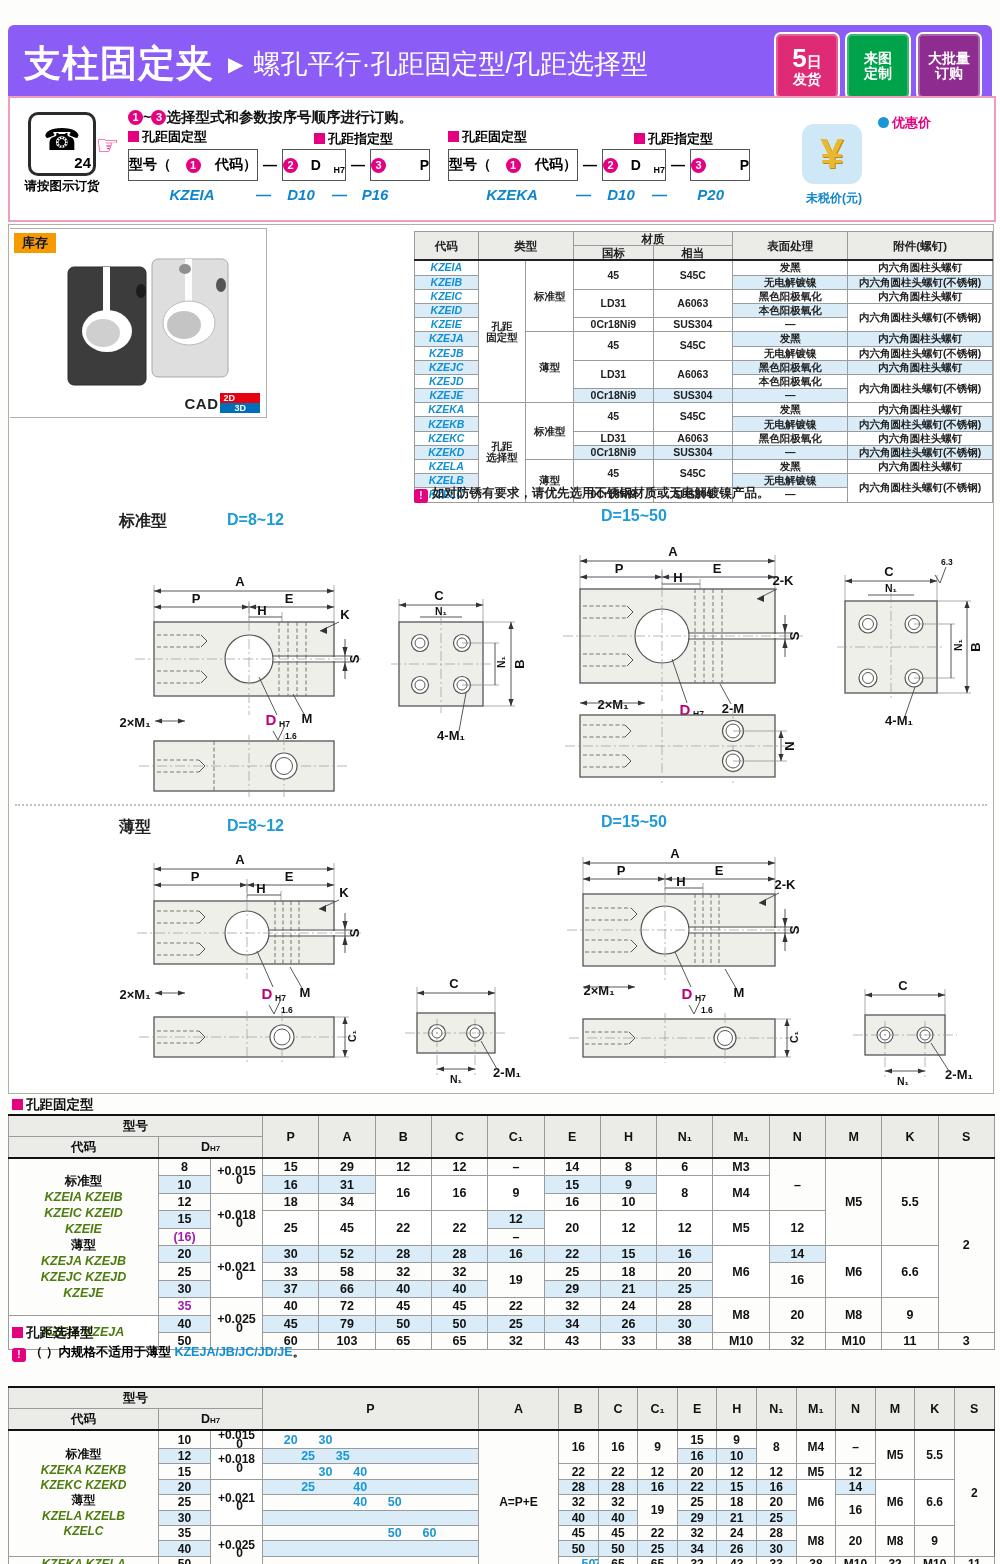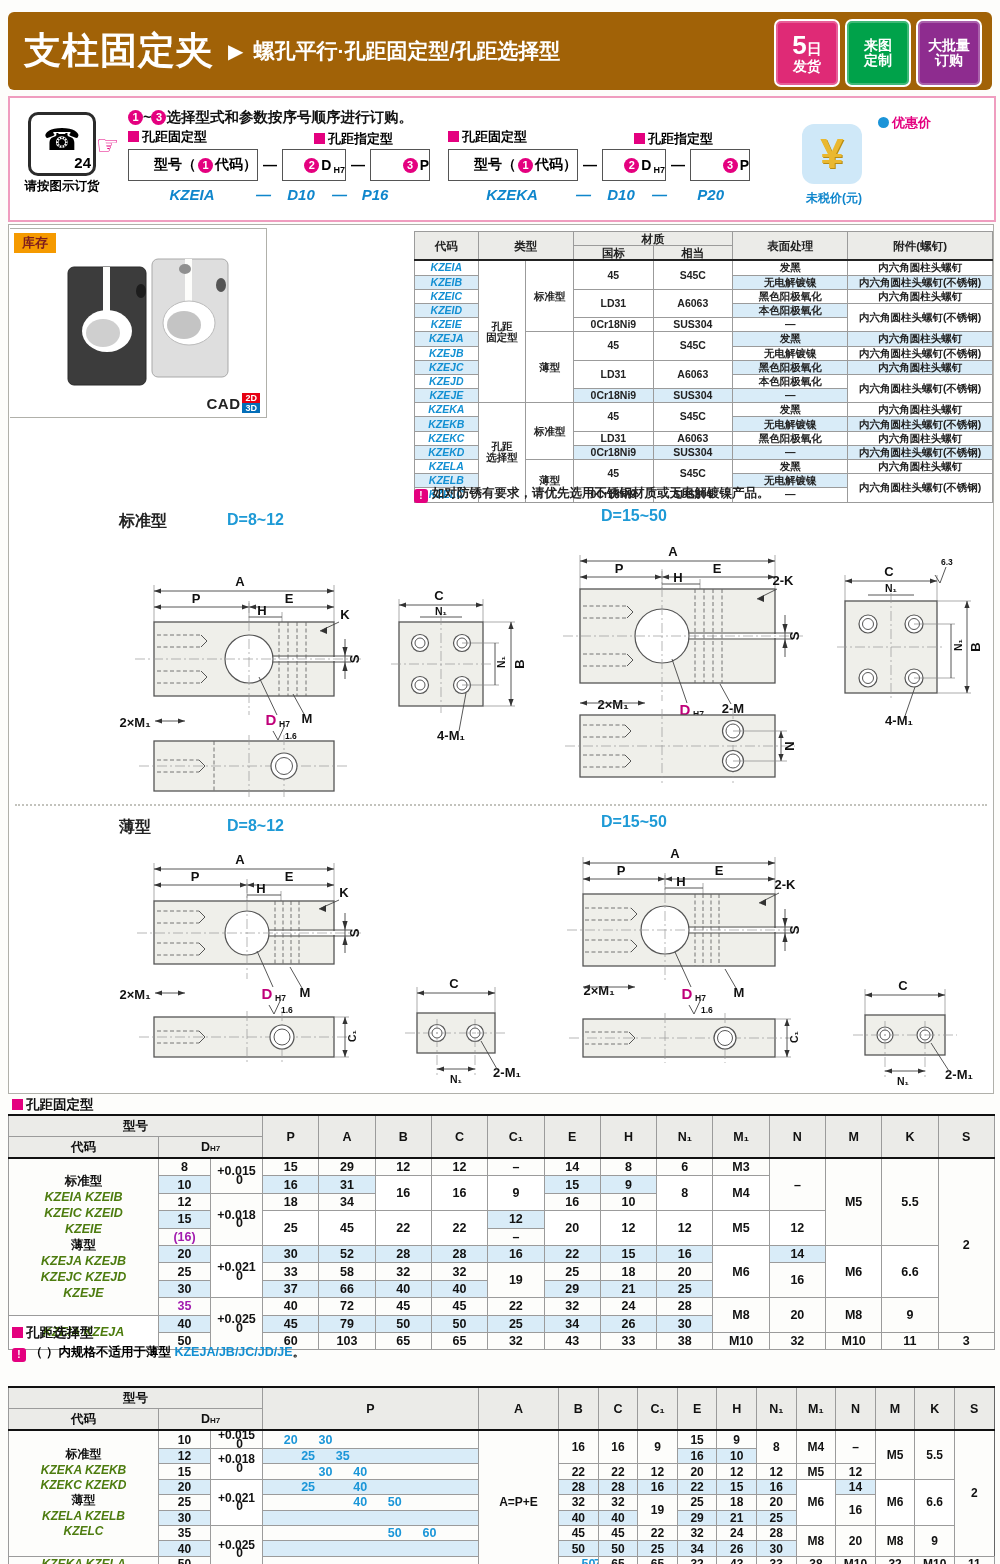--- a/index.html
+++ b/index.html
@@ -1,60 +1,60 @@
 <!DOCTYPE html>
 <html><head>
 <meta charset="utf-8">
 <style>
   html,body{margin:0;padding:0;background:#e9e9e5;font-family:"Liberation Sans","DejaVu Sans",sans-serif}
   #page{position:relative;width:1000px;height:1564px;background:#fdfdfb;overflow:hidden}
   .abs{position:absolute}
   
-  #hdr{left:8px;top:12px;width:984px;height:78px;background:#a16207;border-radius:6px;display:flex;align-items:center}
+  #hdr{left:8px;top:25px;width:984px;height:78px;background:#8b5cf6;border-radius:6px;display:flex;align-items:center}
   #hdr .ttl{color:#fff;font-size:37px;font-weight:bold;margin-left:16px;letter-spacing:1px;white-space:nowrap}
   #hdr .arr{color:#fff;font-size:20px;margin:0 10px 0 14px}
-  #hdr .sub{color:#fff;font-size:21px;font-weight:bold;white-space:nowrap}
+  #hdr .sub{color:#fff;font-size:27px;font-weight:normal;white-space:nowrap}
   .badges{position:absolute;right:10px;top:7px;display:flex;gap:5px}
   .badge{width:62px;height:64px;border-radius:7px;border:2px solid #fff;box-shadow:0 0 0 2px rgba(255,255,255,.25) inset;color:#fff;display:flex;flex-direction:column;align-items:center;justify-content:center;font-weight:bold;line-height:1.05}
   .badge .b1{font-size:15px}.badge .b1 b{font-size:26px}.badge .b2{font-size:14px}
   
   #ord{left:8px;top:96px;width:984px;height:122px;background:#fff;border:2px solid #ef9dbf}
   .phonebox{position:absolute;left:18px;top:14px;width:62px;height:58px;border:3px solid #2b2b2b;border-radius:10px;text-align:center}
   .phonebox .ph{font-size:30px;line-height:50px}
   .phonebox .n24{position:absolute;right:2px;bottom:2px;font-size:15px;font-weight:bold}
   .phcap{position:absolute;left:4px;top:80px;width:96px;font-size:12.5px;font-weight:bold;text-align:center}
   .finger{position:absolute;left:86px;top:32px;color:#e4007f;font-size:26px;font-weight:bold}
   .instr{position:absolute;left:118px;top:10px;font-size:14.5px;font-weight:bold;color:#111}
   .circ{display:inline-block;width:15px;height:15px;border-radius:50%;background:#e4007f;color:#fff;font-size:11px;line-height:15px;text-align:center;font-weight:bold;vertical-align:1px}
   .grp{position:absolute;top:30px;width:320px}
   .g-lbls{position:relative;height:18px;font-size:13px;font-weight:bold}
   .sqm{display:inline-block;width:11px;height:11px;background:#e4007f;margin-right:3px;vertical-align:-1px}
   .g-l2{position:absolute;left:186px;top:2px}
   .g-box-row{display:flex;align-items:center;margin-top:3px}
-  .obox{border:1.5px solid #555;background:#fff;height:30px;display:flex;align-items:center;justify-content:flex-end;font-size:14px;font-weight:bold;gap:2px}
+  .obox{border:1.5px solid #555;background:#fff;height:30px;display:flex;align-items:center;justify-content:space-between;font-size:14px;font-weight:bold;gap:2px}
   .obox .sub{font-size:9px;font-weight:bold;align-self:flex-end;margin-bottom:5px}
   .odash{font-weight:bold;margin:0 5px;font-size:14px}
   .g-ex{margin-top:5px;font-size:15px;font-weight:bold;color:#0f86cc;font-style:italic;display:flex}
   
   .yen{position:absolute;left:792px;top:26px;width:60px;height:60px;background:#cfe8f8;border-radius:12px;text-align:center;font-size:42px;font-weight:bold;color:#eab830;line-height:60px;text-shadow:1px 1px 0 #b98c10}
   .yencap{position:absolute;left:782px;top:92px;width:84px;text-align:center;color:#0f86cc;font-weight:bold;font-size:12px}
   .prc-t{position:absolute;left:868px;top:16px;font-size:13px;font-weight:bold;color:#e4007f}
   .dotb{display:inline-block;width:11px;height:11px;border-radius:50%;background:#1b94d8;margin-right:3px;vertical-align:-1px}
   table.prc{position:absolute;left:866px;top:36px;border-collapse:collapse;font-size:11.5px}
   table.prc td{border:1px solid #333;padding:1px 4px;text-align:center;font-weight:bold;height:16px}
   table.prc td.hh{background:#ebebe8}
   
   #main{left:8px;top:224px;width:984px;height:868px;background:#fff;border:1px solid #b0b0aa}
   #photo{position:absolute;left:1px;top:3px;width:256px;height:188px;border:1px solid #b0b0aa;border-left:none}
-  .stock{position:absolute;left:4px;top:4px;background:#f59a00;color:#7f1d1d;font-size:13px;font-weight:bold;padding:1px 8px}
+  .stock{position:absolute;left:4px;top:4px;background:#f59a00;color:#0f172a;font-size:13px;font-weight:bold;padding:1px 8px}
   .cadb{position:absolute;right:6px;bottom:4px;display:flex;align-items:center;font-weight:bold}
   .cadb .cad{font-size:15px;color:#222;letter-spacing:.5px}
   .cadb .dd{display:flex;flex-direction:column;margin-left:2px}
   .cadb .d2{background:#e60012;color:#fff;font-size:9px;padding:0 3px}
-  .cadb .d3{background:#036eb8;color:#fff;font-size:9px;padding:0 3px}
+  .cadb .d3{background:#036eb8;color:#fff;font-size:9px;padding:0 14px}
   
   table.mat{position:absolute;left:405px;top:6px;border-collapse:collapse;table-layout:fixed;font-size:10.5px;border:1px solid #777}
   table.mat td,table.mat th{border:1px solid #9b9b9b;text-align:center;padding:0;height:13.2px;line-height:1.05;font-weight:bold;color:#222;overflow:hidden;white-space:nowrap}
   table.mat th{background:#ebebe8;font-size:11.5px}
   table.mat .code{color:#128fd2;font-style:italic;font-weight:bold}
   table.mat tr.alt td{background:#d9ecf8}
   table.mat tr.alt td[rowspan]{background:#fff}
   table.mat thead{border-bottom:2px solid #222}
   .pinkt{color:#e4007f}
   .mnote{position:absolute;left:405px;top:260px;font-size:12.5px;font-weight:bold;color:#222;white-space:nowrap}

